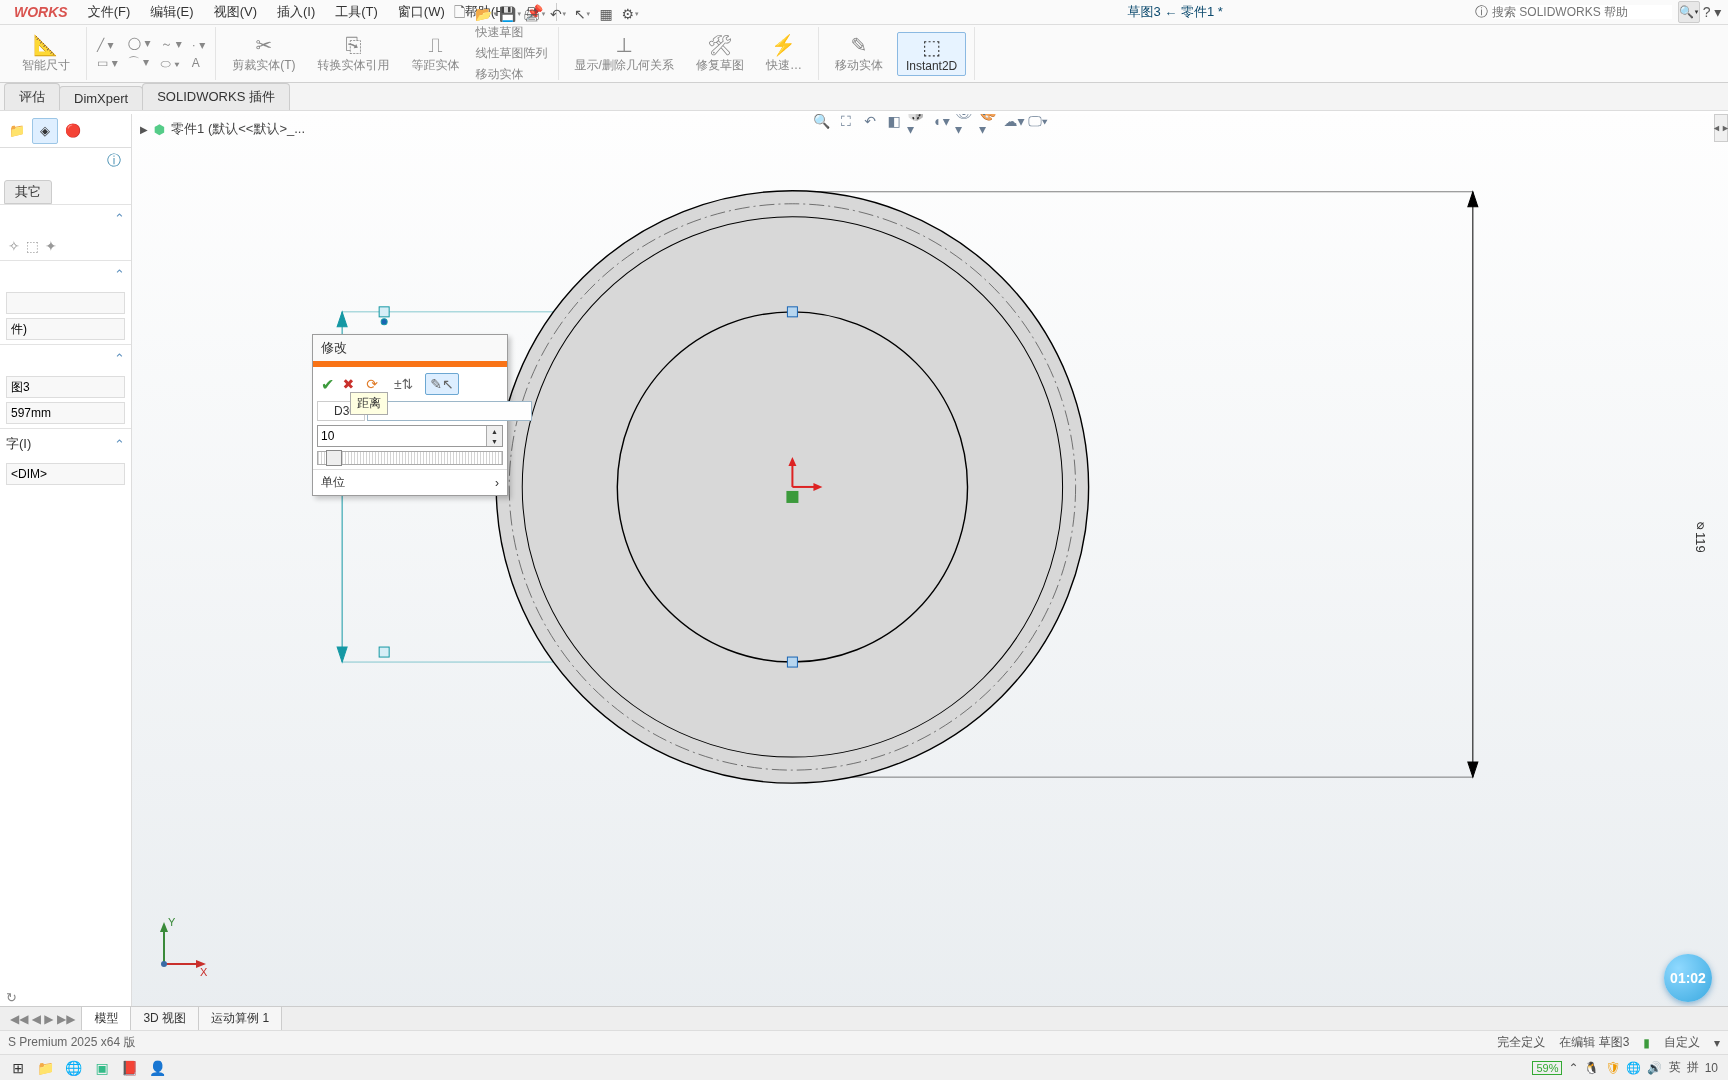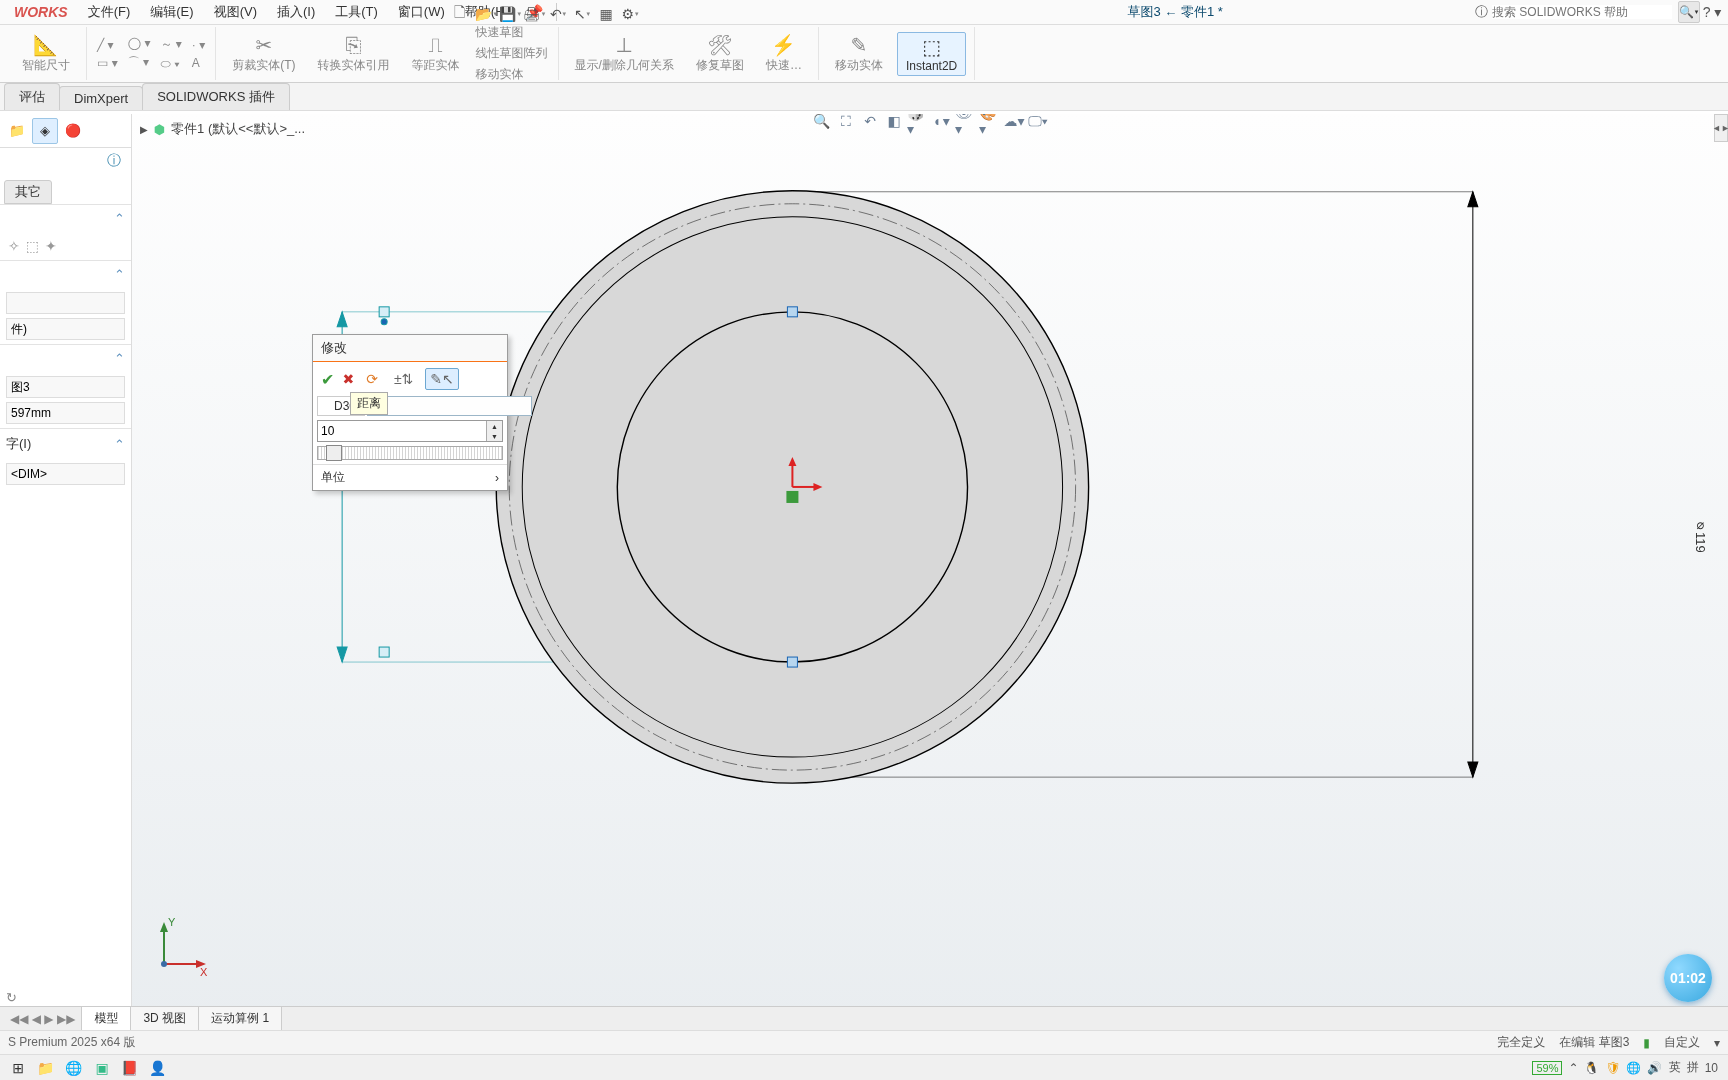--- a/index.html
+++ b/index.html
@@ -52,21 +52,21 @@
 .breadcrumb { position:absolute; left:8px; top:6px; font-size:13px; color:#444; display:flex; align-items:center; gap:6px;}
 .breadcrumb .tri { color:#555; font-size:10px;}
 .hud { position:absolute; left:50%; top:-6px; transform:translateX(-50%); display:flex; gap:2px; padding:2px; color:#6a7d93;}
 .hud .hbtn { width:22px; height:22px; display:flex;align-items:center;justify-content:center; font-size:14px; cursor:pointer;}
 
 
 .sketch-svg { position:absolute; inset:0; width:100%; height:100%; }
 
 
 .modify { position:absolute; left:180px; top:220px; width:196px; background:#fff; border:1px solid #9c9c9c; box-shadow:3px 3px 5px rgba(0,0,0,0.2); }
-.modify-title { background:#f9f9f9; padding:4px 8px; font-size:13px; border-bottom:1px solid #f97316;}
+.modify-title { background:#f9f9f9; padding:4px 8px; font-size:13px; border-bottom:6px solid #f97316;}
 .modify-btns { display:flex; gap:8px; padding:6px 8px; align-items:center;}
 .modify-btns .ok { color:#3c9a3c; font-size:16px;}
 .modify-btns .cancel { color:#c9302c; font-size:14px;}
 .modify-btns .ico { font-size:14px; color:#666; padding:2px 4px;}
 .modify-btns .ico.sel { border:1px solid #6ca7d2; background:#def; border-radius:2px;}
 .tooltip { position:absolute; left:218px; top:278px; background:#ffffe1; border:1px solid #aaa; padding:2px 6px; font-size:12px; z-index:50;}
 .modify-row { display:flex; padding:0 4px 4px; gap:2px;}
 .modify-row .lbl { width:48px; background:#fff; border:1px solid #ccc; padding:2px 16px; font-size:12px; display:flex;align-items:center;}
 .modify-row input { flex:1; border:1px solid #9cb6c8; padding:2px 4px; font-size:12px; background:#fefefe;}
 .modify-spin { position:relative; margin:0 4px 4px; border:1px solid #999;}

